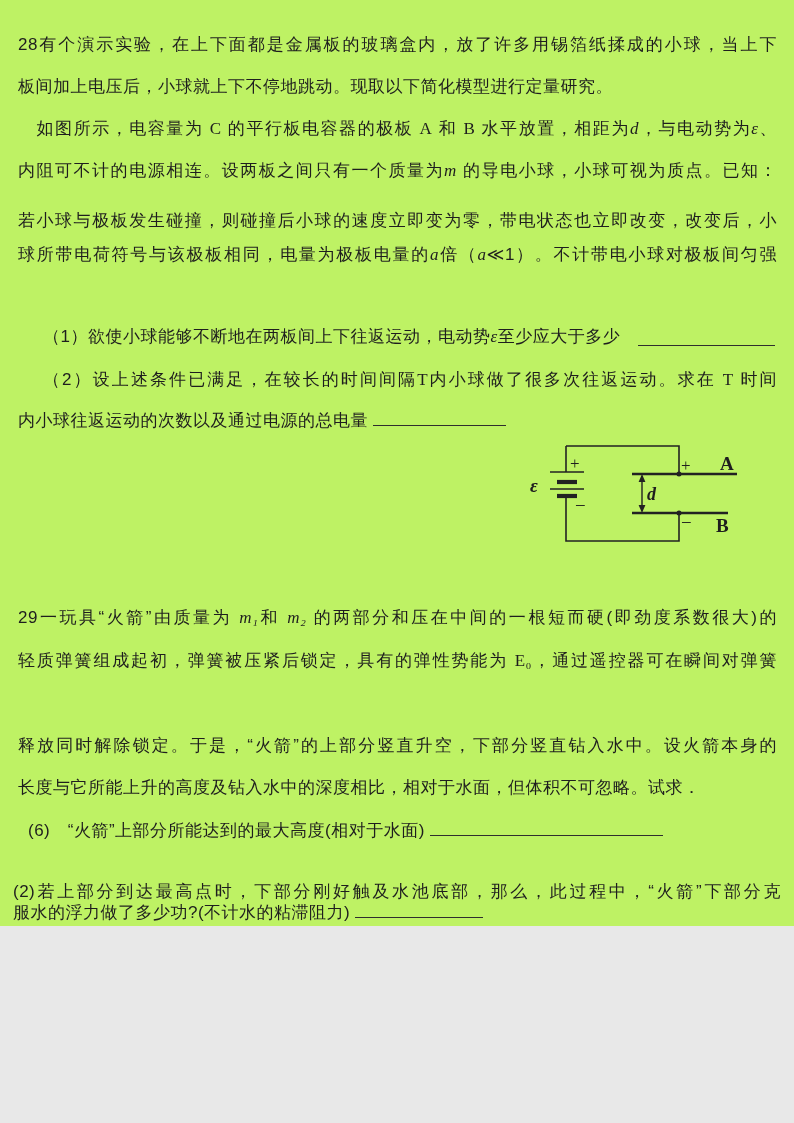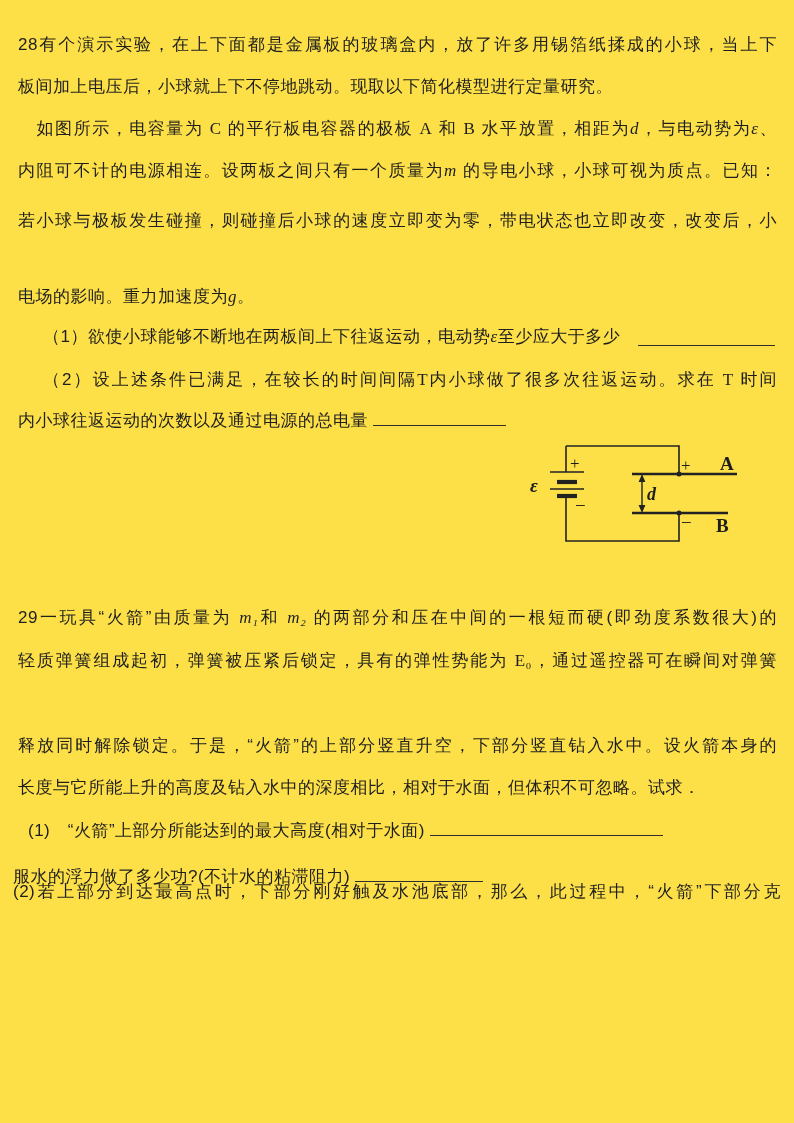--- a/index.html
+++ b/index.html
@@ -1,20 +1,20 @@
 <!DOCTYPE html>
 <html><head>
 <meta charset="utf-8">
 <style>
   html,body{margin:0;padding:0;background:#e8e8e8;}
   .page{
     position:relative;
-    width:794px;height:1123px;
+    width:794px;height:926px;
     margin:0 auto;
-    background:#fde047;
+    background:#bef264;
     color:#1e1e1e;
     font-family:"Liberation Sans",sans-serif;
     font-size:17px;
     overflow:hidden;
   }
   .line{
     position:absolute;
     left:18px;width:759px;
     line-height:27px;
     letter-spacing:.5px;
@@ -41,21 +41,21 @@
 <body>
 
 <div class="page">
 
   <div class="line j" style="top:31px">28有个演示实验，在上下面都是金属板的玻璃盒内，放了许多用锡箔纸揉成的小球，当上下</div>
   <div class="line j" style="top:115px">　如图所示，电容量为 <span class="var">C</span> 的平行板电容器的极板 <span class="var">A</span> 和 <span class="var">B</span> 水平放置，相距为<span class="var it">d</span>，与电动势为<span class="var it">ε</span>、</div>
 
   <div class="line" style="top:73px">板间加上电压后，小球就上下不停地跳动。现取以下简化模型进行定量研究。</div>
   <div class="line j" style="top:157px">内阻可不计的电源相连。设两板之间只有一个质量为<span class="var it">m</span> 的导电小球，小球可视为质点。已知：</div>
   <div class="line j" style="top:207px">若小球与极板发生碰撞，则碰撞后小球的速度立即变为零，带电状态也立即改变，改变后，小</div>
-  <div class="line" style="top:283px">电场的影响。重力加速度为<span class="var it">g</span>。</div>
+  <div class="line j" style="top:241px">球所带电荷符号与该极板相同，电量为极板电量的<span class="var it">a</span>倍（<span class="var it">a</span>≪1）。不计带电小球对极板间匀强</div>
 
   <div class="line flexline indent1" style="top:323px">
     <span class="txt">（1）欲使小球能够不断地在两板间上下往返运动，电动势<span class="var it">ε</span>至少应大于多少</span>
     <span class="fill"></span>
   </div>
 
   <div class="line j indent1" style="top:366px">（2）设上述条件已满足，在较长的时间间隔<span class="var">T</span>内小球做了很多次往返运动。求在 <span class="var">T</span> 时间</div>
   <div class="line" style="top:407px">
     <span>内小球往返运动的次数以及通过电源的总电量</span><span class="blank" style="width:133px"></span>
   </div>
@@ -90,21 +90,21 @@
       <text x="647" y="500" font-size="18" font-style="italic" font-weight="bold">d</text>
     </g>
   </svg>
 
   <div class="line j" style="top:604px">29一玩具“火箭”由质量为 <span class="var it">m₁</span>和 <span class="var it">m₂</span> 的两部分和压在中间的一根短而硬(即劲度系数很大)的</div>
   <div class="line j" style="top:647px">轻质弹簧组成起初，弹簧被压紧后锁定，具有的弹性势能为 <span class="var">E₀</span>，通过遥控器可在瞬间对弹簧</div>
   <div class="line j" style="top:732px">释放同时解除锁定。于是，“火箭”的上部分竖直升空，下部分竖直钻入水中。设火箭本身的</div>
   <div class="line" style="top:774px">长度与它所能上升的高度及钻入水中的深度相比，相对于水面，但体积不可忽略。试求．</div>
 
   <div class="line" style="top:817px;padding-left:10px">
-    <span>(1)　“火箭”上部分所能达到的最大高度(相对于水面)</span><span class="blank" style="width:233px"></span>
+    <span>(6)　“火箭”上部分所能达到的最大高度(相对于水面)</span><span class="blank" style="width:233px"></span>
   </div>
 
   <div class="line j edge" style="top:878px">(2)若上部分到达最高点时，下部分刚好触及水池底部，那么，此过程中，“火箭”下部分克</div>
-  <div class="line edge" style="top:863px">
+  <div class="line edge" style="top:899px">
     <span>服水的浮力做了多少功?(不计水的粘滞阻力)</span><span class="blank" style="width:128px"></span>
   </div>
 
 </div>
 
 </body></html>

